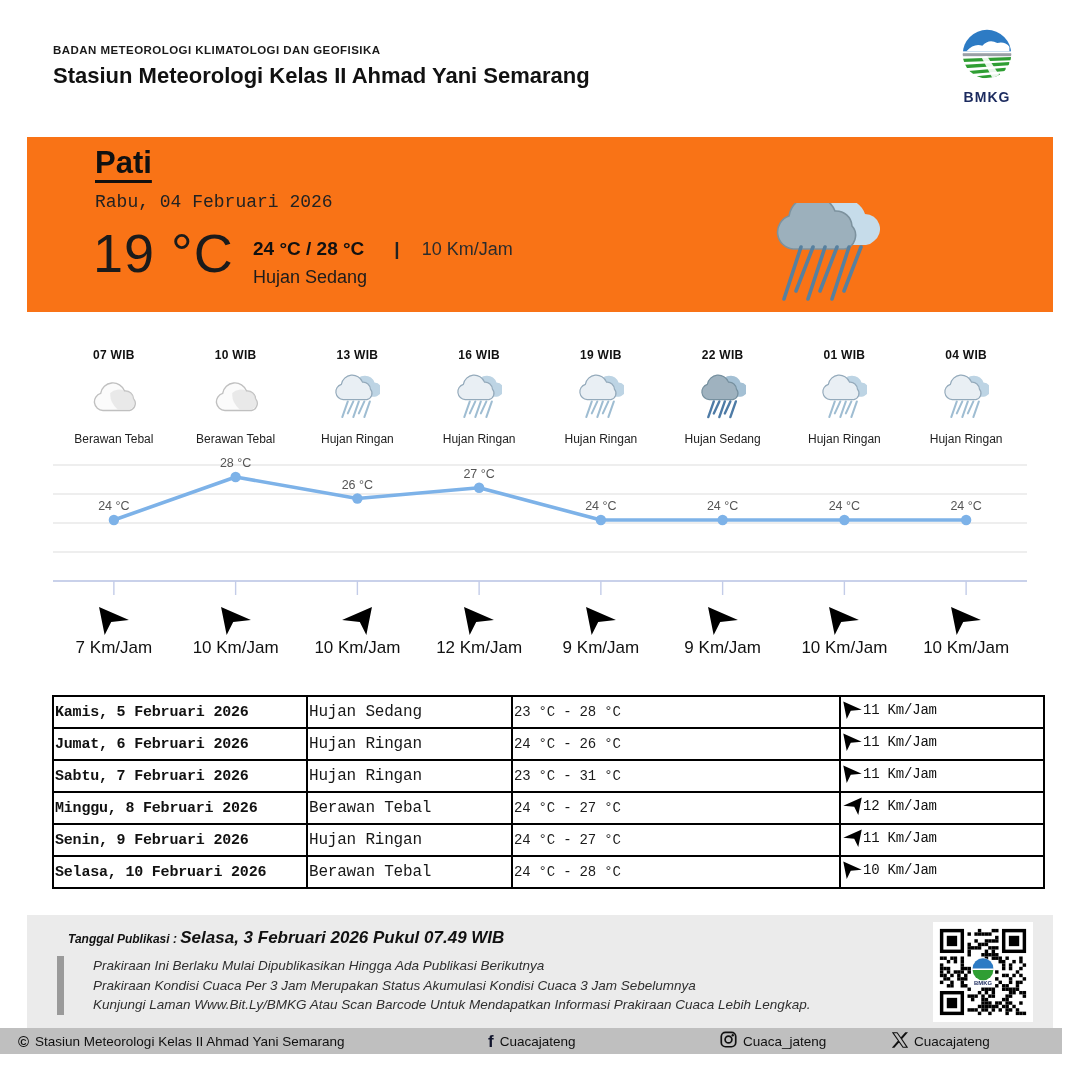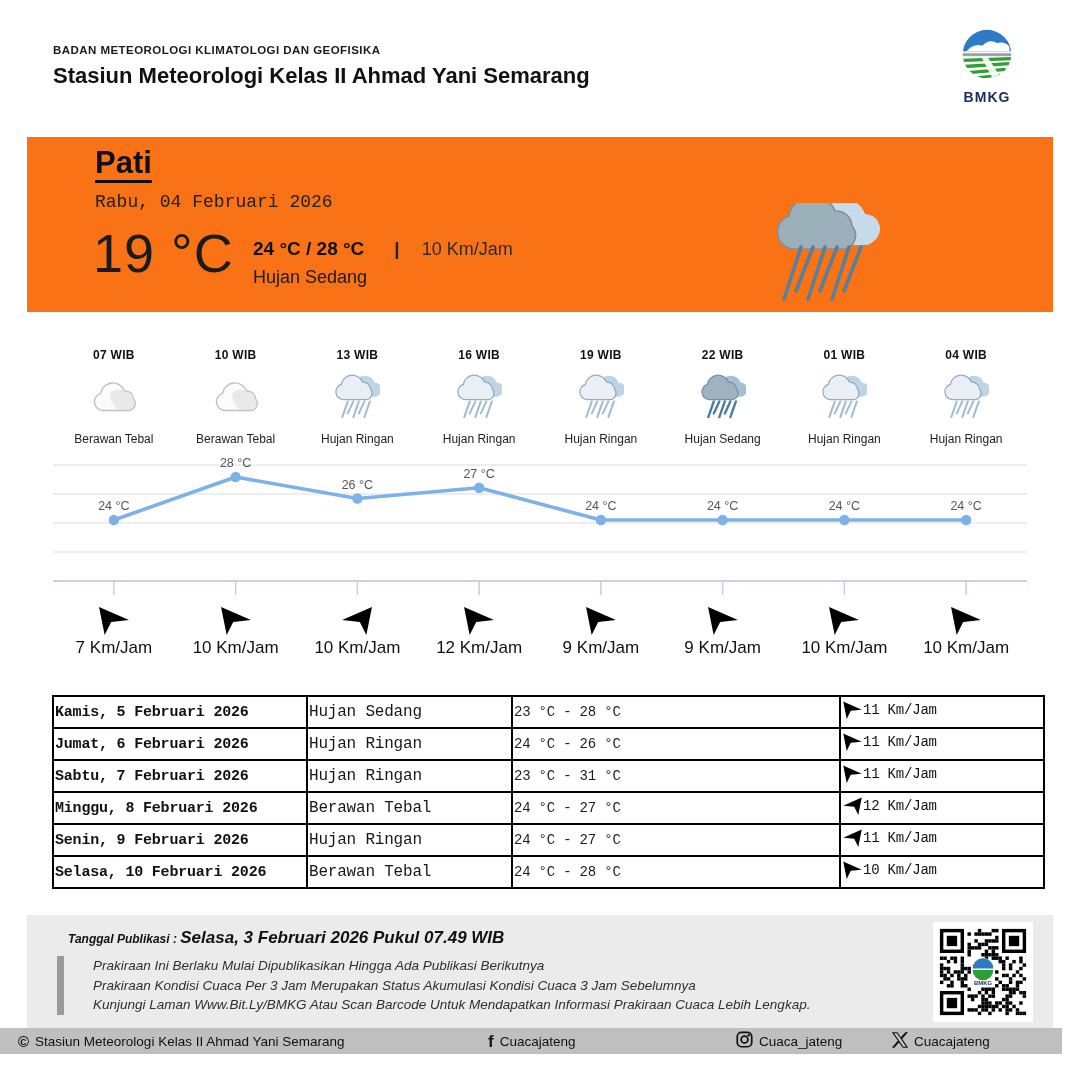--- a/index.html
+++ b/index.html
@@ -52,21 +52,21 @@
   .pub-value{font-size:17px;font-weight:700;}
   .notes{position:absolute;left:30px;top:41px;border-left:7px solid #9a9a9a;padding-left:29px;}
   .note{font-size:13.5px;font-style:italic;color:#2f2f2f;line-height:19.5px;white-space:nowrap;}
   .qr{position:absolute;right:20px;top:7px;width:100px;height:100px;background:#fff;}
   
   .social-bar{position:absolute;left:0;top:1028px;width:1062px;height:26px;background:#bfbfbf;}
   .sb-item{position:absolute;top:0;height:26px;display:flex;align-items:center;gap:6px;
            font-size:13.5px;color:#111;}
   .sb-copy{left:18px;}
   .sb-fb{left:488px;}
-  .sb-ig{left:736px;}
+  .sb-ig{left:720px;}
   .sb-x{left:892px;}
   .copy-glyph{font-size:15px;font-weight:600;}
   .fb-glyph{font-weight:800;font-size:17px;color:#10142c;line-height:1;}
 </style>
 </head>
 <body>
 
 <div class="page">
 
   <div class="header">

